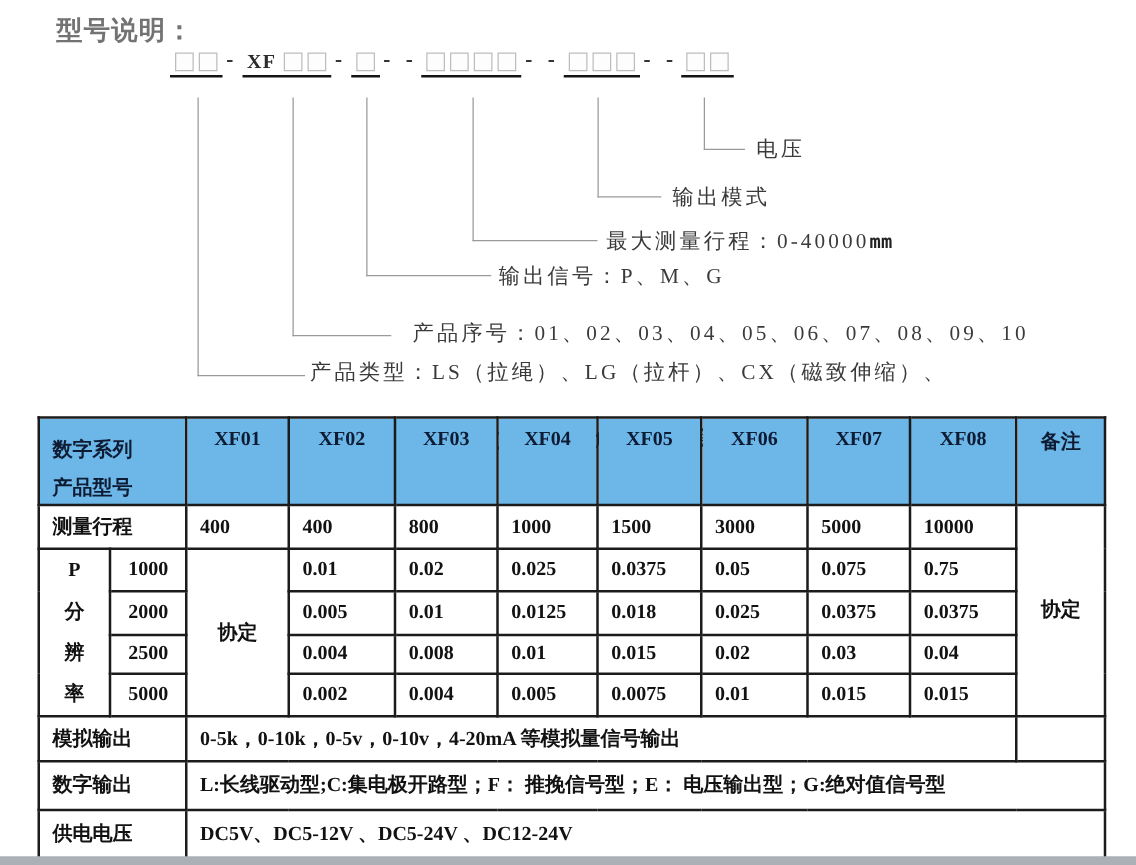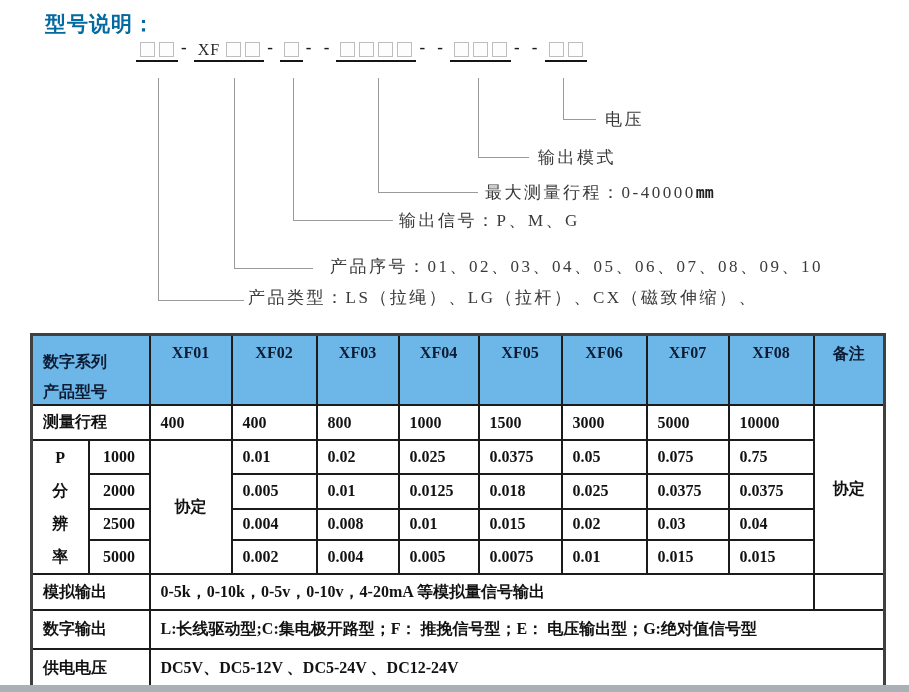--- a/index.html
+++ b/index.html
@@ -5,34 +5,34 @@
   html,body{margin:0;padding:0;}
   body{
     width:909px;height:692px;position:relative;background:#ffffff;
     font-family:"Liberation Serif","DejaVu Serif",serif;
     overflow:hidden;color:#111;
   }
   
   .page-title{
     position:absolute;left:45px;top:10px;
     font-family:"Liberation Sans","DejaVu Sans",sans-serif;
-    font-weight:bold;font-size:21px;color:#0369a1;letter-spacing:1px;
+    font-weight:bold;font-size:21px;color:#737373;letter-spacing:1px;
   }
   
   .model-line{
     position:absolute;left:136px;top:36px;height:26px;
     display:flex;align-items:flex-end;
   }
   .mgroup{
     display:inline-flex;align-items:center;gap:4px;
     border-bottom:2px solid #151515;padding:0 4px 3px 4px;
   }
   .mbox{width:13px;height:13px;border:1px solid #bdbdbd;background:#fdfdfd;}
   .mprefix{
-    font-weight:normal;font-size:16px;color:#2b2b2b;letter-spacing:1px;
+    font-weight:bold;font-size:16px;color:#2b2b2b;letter-spacing:1px;
     line-height:14px;padding-right:2px;text-align:right;
   }
   .mdash{
     font-weight:bold;font-size:17px;color:#1c1c1c;
     padding:0 3px 4px 3px;letter-spacing:4px;white-space:pre;
   }
   
   .leader{
     position:absolute;border-left:1px solid #9a9a9a;border-bottom:1px solid #9a9a9a;
   }
@@ -48,21 +48,21 @@
   
   .spec-table{
     position:absolute;left:30px;top:333px;
     border-collapse:collapse;table-layout:fixed;
     font-size:16px;font-weight:bold;color:#121212;
   }
   .spec-table td{
     border:2px solid #1b1b1b;padding:0 0 0 10px;
     overflow:hidden;white-space:nowrap;
   }
-  .spec-table{border:3px solid #404040;}
+  .spec-table{border:1px solid #404040;}
   .hdr{background:#6cb6e8;color:#0d1b33;}
   td.c{text-align:center;padding:0;}
   td.top{vertical-align:top;padding-top:8px;}
   .hdr2line{line-height:25px;padding-top:5px;}
   .pchars div{height:33px;line-height:33px;text-align:center;}
   
   .bottom-strip{
     position:absolute;left:0;top:685px;width:909px;height:7px;
     background:#aab1b6;
   }

